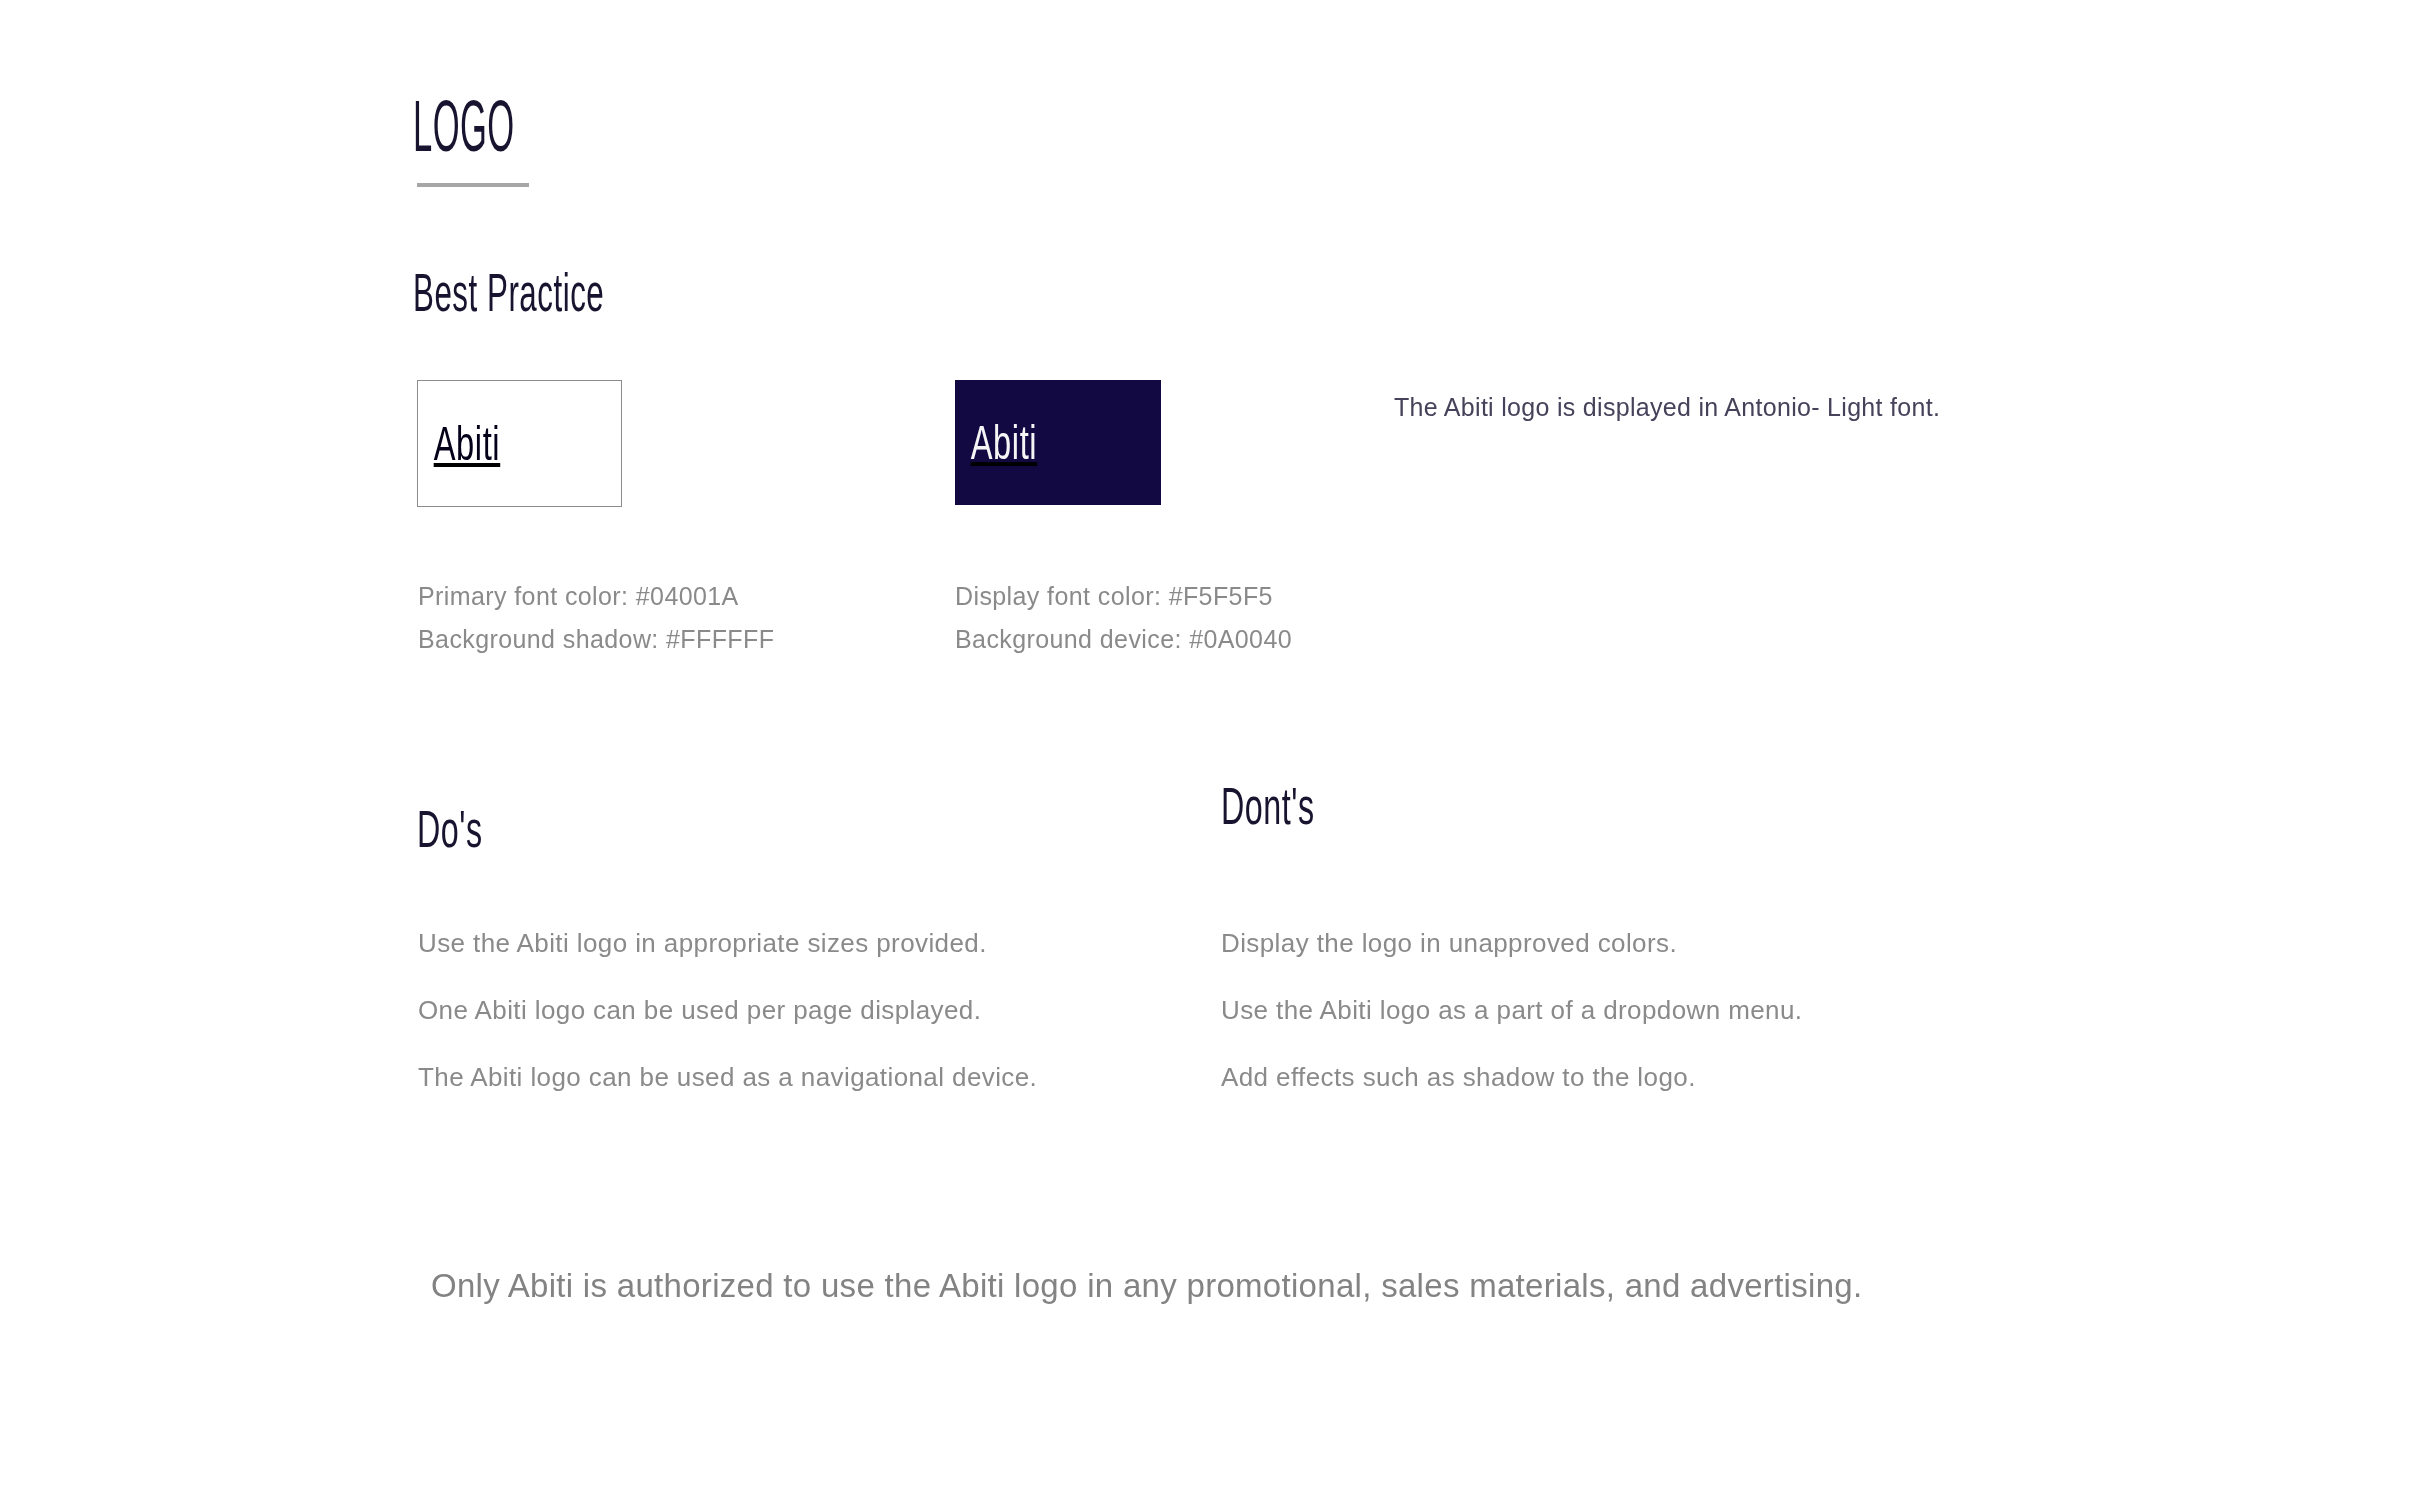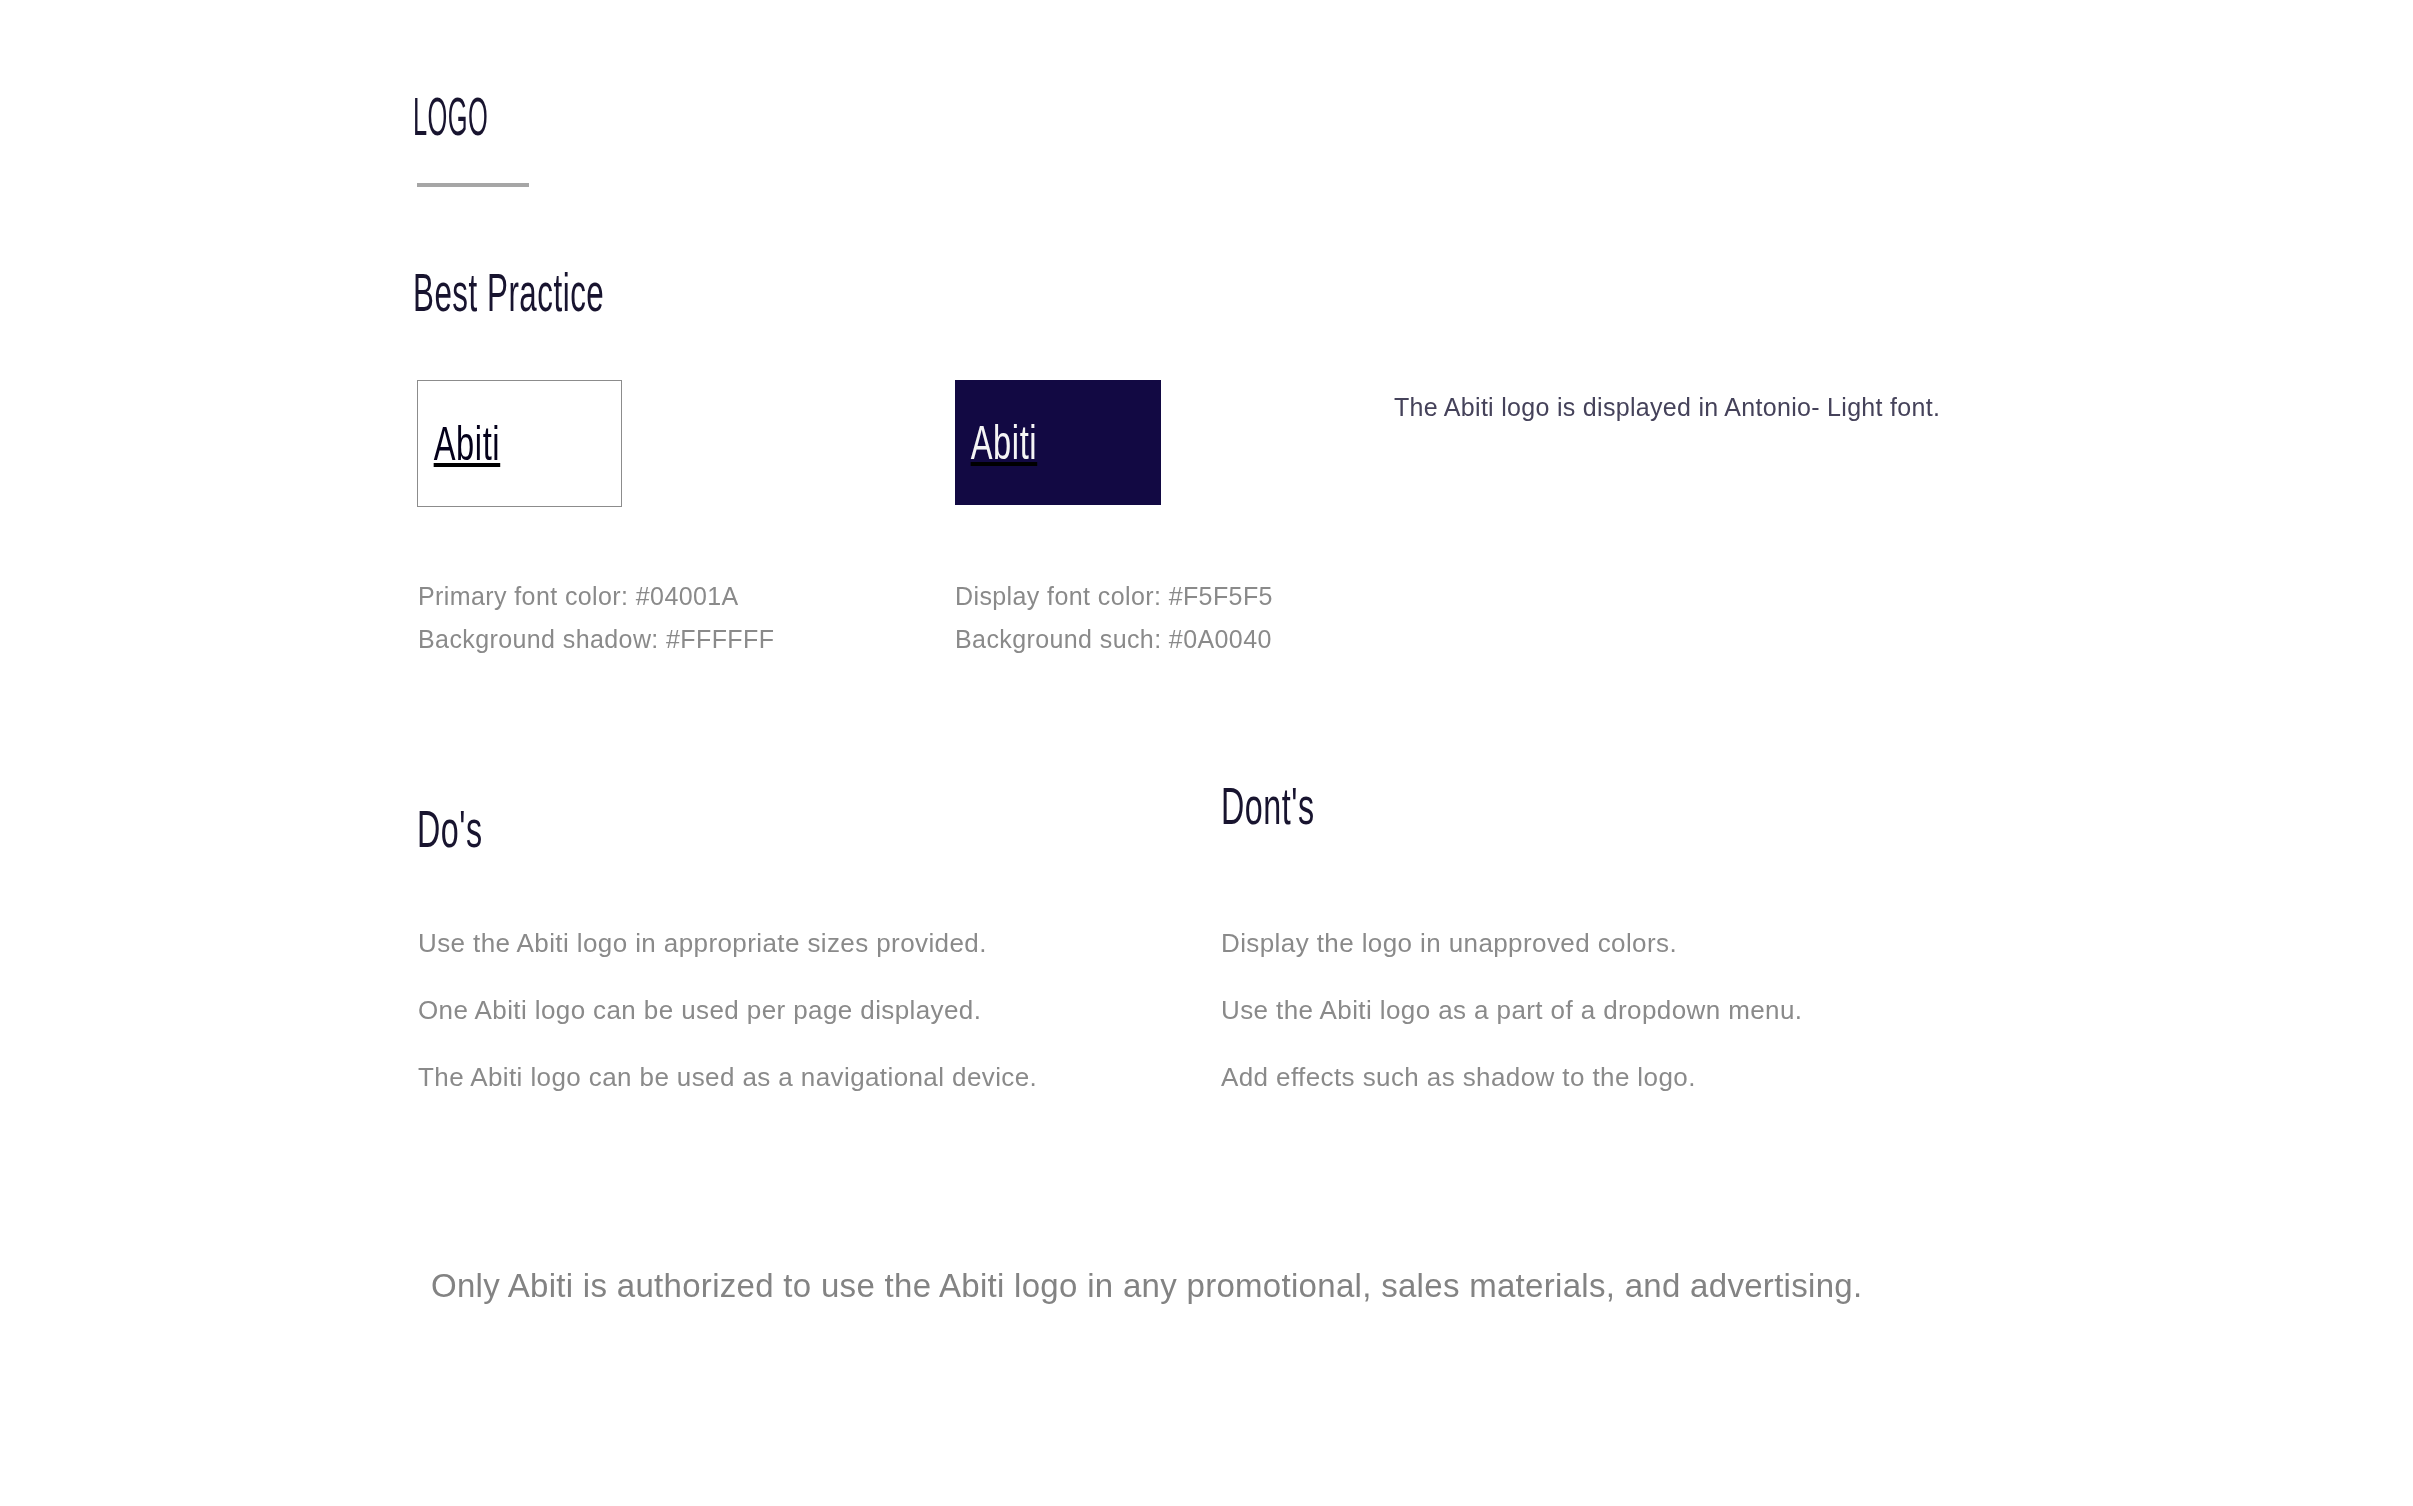--- a/index.html
+++ b/index.html
@@ -14,21 +14,21 @@
   .cond{
     display:inline-block;
     transform:scaleX(var(--sx,0.6));
     transform-origin:0 50%;
     white-space:nowrap;
     font-weight:400;
   }
   .cond.center{transform-origin:50% 50%;}
   .abs{position:absolute;}
   .heading{color:var(--heading-text,#18142F);line-height:1;letter-spacing:0.9px;margin:0;font-weight:400;}
-  #page-title{left:413px;top:90px;font-size:53px;}
+  #page-title{left:413px;top:90px;font-size:72px;}
   #title-underline{left:417px;top:183px;width:112px;height:4.3px;background:var(--underline,#A6A6A6);}
   #bp-heading{left:413px;top:265px;font-size:54px;}
   .logo-box{
     top:380px;height:125px;
     display:flex;align-items:center;justify-content:flex-start;text-decoration:underline;
   }
   #logo-box-light{
     left:417px;width:203px;
     background:var(--light-box-bg,#FFFFFF);
     border:1.7px solid var(--light-box-border,#8C8C8C);
@@ -83,21 +83,21 @@
     <span class="cond center logo-text" style="--sx:0.68">Abiti</span>
   </div>
 
   <div id="spec-light" class="abs spec">
     <div>Primary font color: #04001A</div>
     <div>Background shadow: #FFFFFF</div>
   </div>
 
   <div id="spec-dark" class="abs spec">
     <div>Display font color: #F5F5F5</div>
-    <div>Background such: #0A0040</div>
+    <div>Background device: #0A0040</div>
   </div>
 
   <p id="font-note" class="abs" style="margin:0">The Abiti logo is displayed in Antonio- Light font.</p>
 
   <h2 id="dos-heading" class="abs heading"><span class="cond" style="--sx:0.62">Do's</span></h2>
 
   <h2 id="donts-heading" class="abs heading"><span class="cond" style="--sx:0.62">Dont's</span></h2>
 
   <div id="dos-list" class="abs guide-list">
     <div class="item">Use the Abiti logo in appropriate sizes provided.</div>

